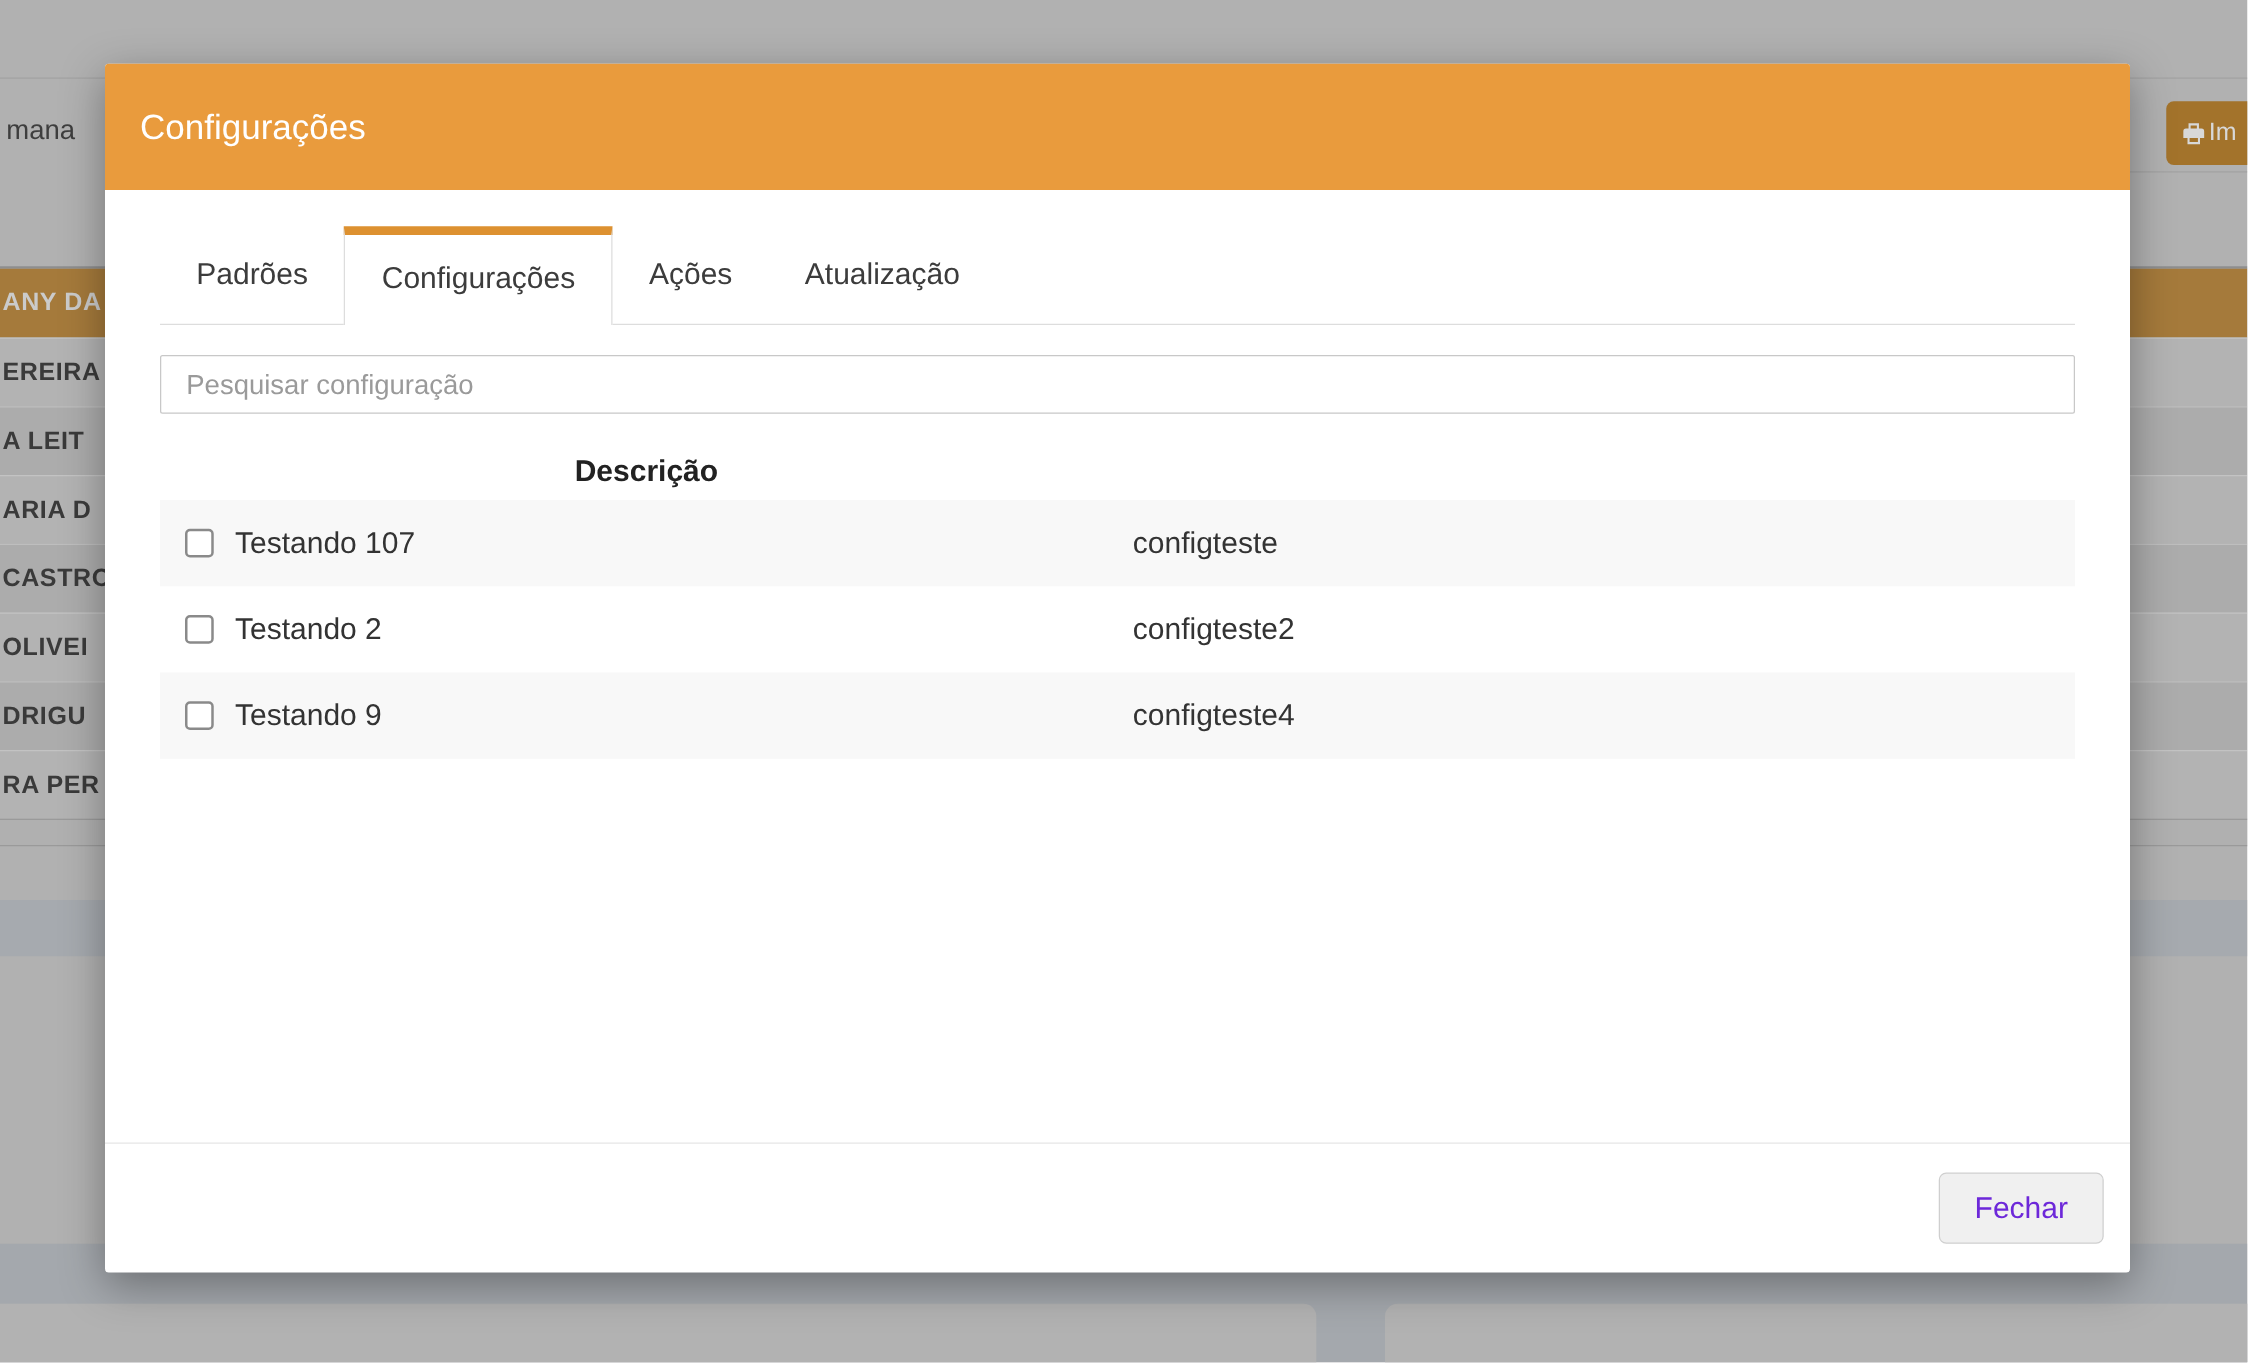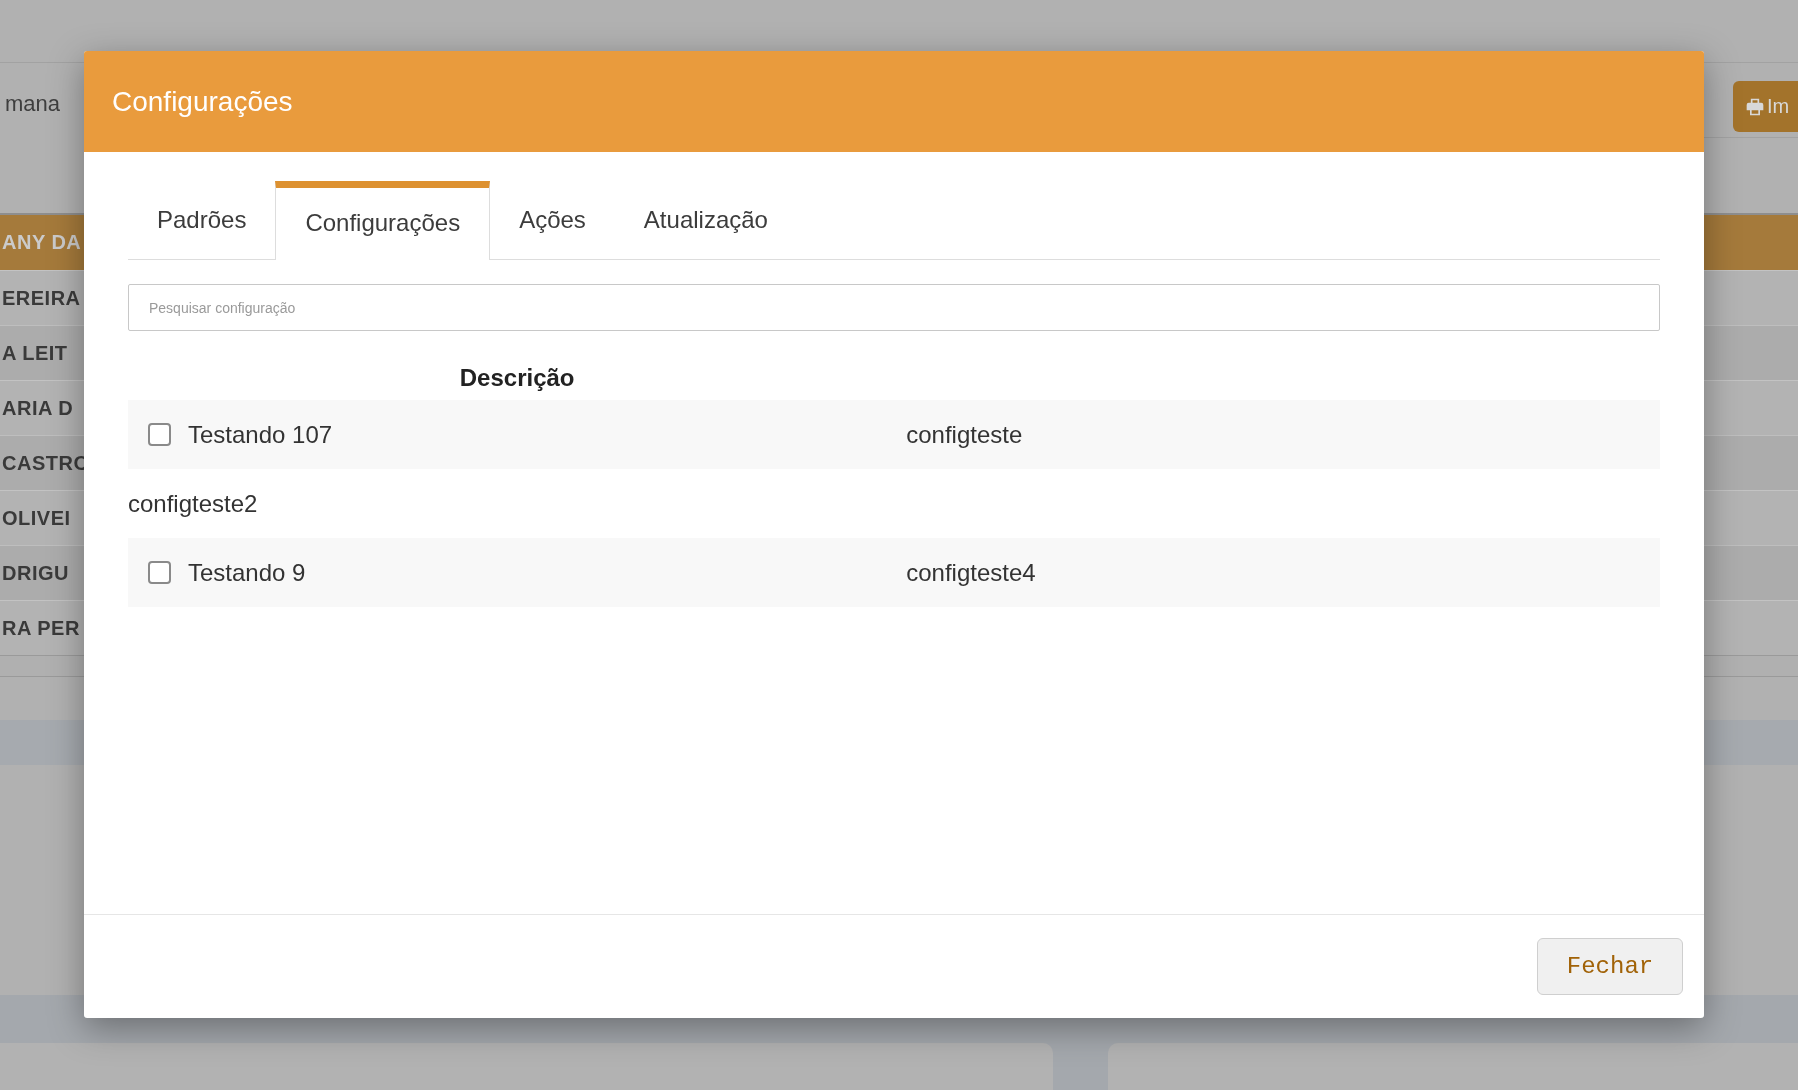--- a/index.html
+++ b/index.html
@@ -36,38 +36,38 @@
     border-radius:3px;box-shadow:0 10px 35px rgba(0,0,0,.35);display:flex;flex-direction:column;z-index:10;}
   .modal-header{height:101px;flex:0 0 auto;background:#e99b3d;border-radius:3px 3px 0 0;
     display:flex;align-items:center;}
   .modal-title{color:#ffffff;font-size:28px;padding-left:28px;}
   .modal-body{flex:1 1 auto;display:flex;flex-direction:column;padding:0 44px;min-height:0;}
   .tabs{margin-top:29px;display:flex;border-bottom:1px solid #dddddd;flex:0 0 auto;}
   .tab{padding:0 29px;line-height:78px;height:78px;font-size:24px;color:#3c3c3c;cursor:pointer;box-sizing:border-box;}
   .tab.active{background:#ffffff;border:1px solid #dddddd;border-bottom:none;border-top:7px solid #dd9130;
     line-height:70px;height:79px;margin-bottom:-1px;}
   .search{margin-top:24px;height:47px;flex:0 0 auto;border:1.5px solid #c8c8c8;border-radius:2px;
-    font-size:14px;color:#333333;padding:0 20px;outline:none;box-sizing:border-box;width:100%;
+    font-size:22px;color:#333333;padding:0 20px;outline:none;box-sizing:border-box;width:100%;
     font-family:"Liberation Sans","DejaVu Sans",sans-serif;}
   .search::placeholder{color:#9a9a9a;}
   .cfg-table{margin-top:24px;flex:0 0 auto;}
   .cfg-head{display:grid;grid-template-columns:50.8% 1fr;height:45px;align-items:center;text-align:center;}
   .cfg-head .col{font-size:24px;font-weight:bold;color:#222222;}
   .cfg-row{display:grid;grid-template-columns:50.8% 1fr;height:69px;align-items:center;}
   .cfg-row.shade{background:#f8f8f8;}
   .cell-desc{display:flex;align-items:center;}
   .checkbox{width:19px;height:19px;border:2px solid #8a8a8a;border-radius:4px;background:#ffffff;
     margin-left:20px;flex:0 0 auto;cursor:pointer;}
   .desc-label{margin-left:17px;font-size:24px;color:#333333;}
   .cell-conf{font-size:24px;color:#333333;}
   .modal-spacer{flex:1 1 auto;}
   .modal-footer{flex:0 0 auto;height:104px;border-top:1px solid #e6e6e6;display:flex;
     align-items:center;justify-content:flex-end;padding-right:21px;box-sizing:border-box;}
-  .btn-close{width:146px;height:57px;background:#f0f0f0;border:1px solid #cfcfcf;border-radius:6px;
-    font-size:24px;color:#a16207;cursor:pointer;font-family:Liberation Mono, monospace;}
+  .btn-close{width:132px;height:57px;background:#f0f0f0;border:1px solid #cfcfcf;border-radius:6px;
+    font-size:24px;color:#6d28d9;cursor:pointer;font-family:Liberation Sans, sans-serif;}
 </style>
 </head>
 <body>
 
 <div id="stage">
 
   <div class="bg bg-topline"></div>
   <div class="bg bg-topbar-text">mana</div>
 
   <div class="bg bg-print-btn">
@@ -135,20 +135,24 @@
 
         <div class="cfg-row shade">
           <div class="cell-desc">
             <span class="checkbox"></span>
             <span class="desc-label">Testando 107</span>
           </div>
           <div class="cell-conf">configteste</div>
         </div>
 
         <div class="cfg-row">
+          <div class="cell-desc">
+            <span class="checkbox"></span>
+            <span class="desc-label">Testando 2</span>
+          </div>
           <div class="cell-conf">configteste2</div>
         </div>
 
         <div class="cfg-row shade">
           <div class="cell-desc">
             <span class="checkbox"></span>
             <span class="desc-label">Testando 9</span>
           </div>
           <div class="cell-conf">configteste4</div>
         </div>

